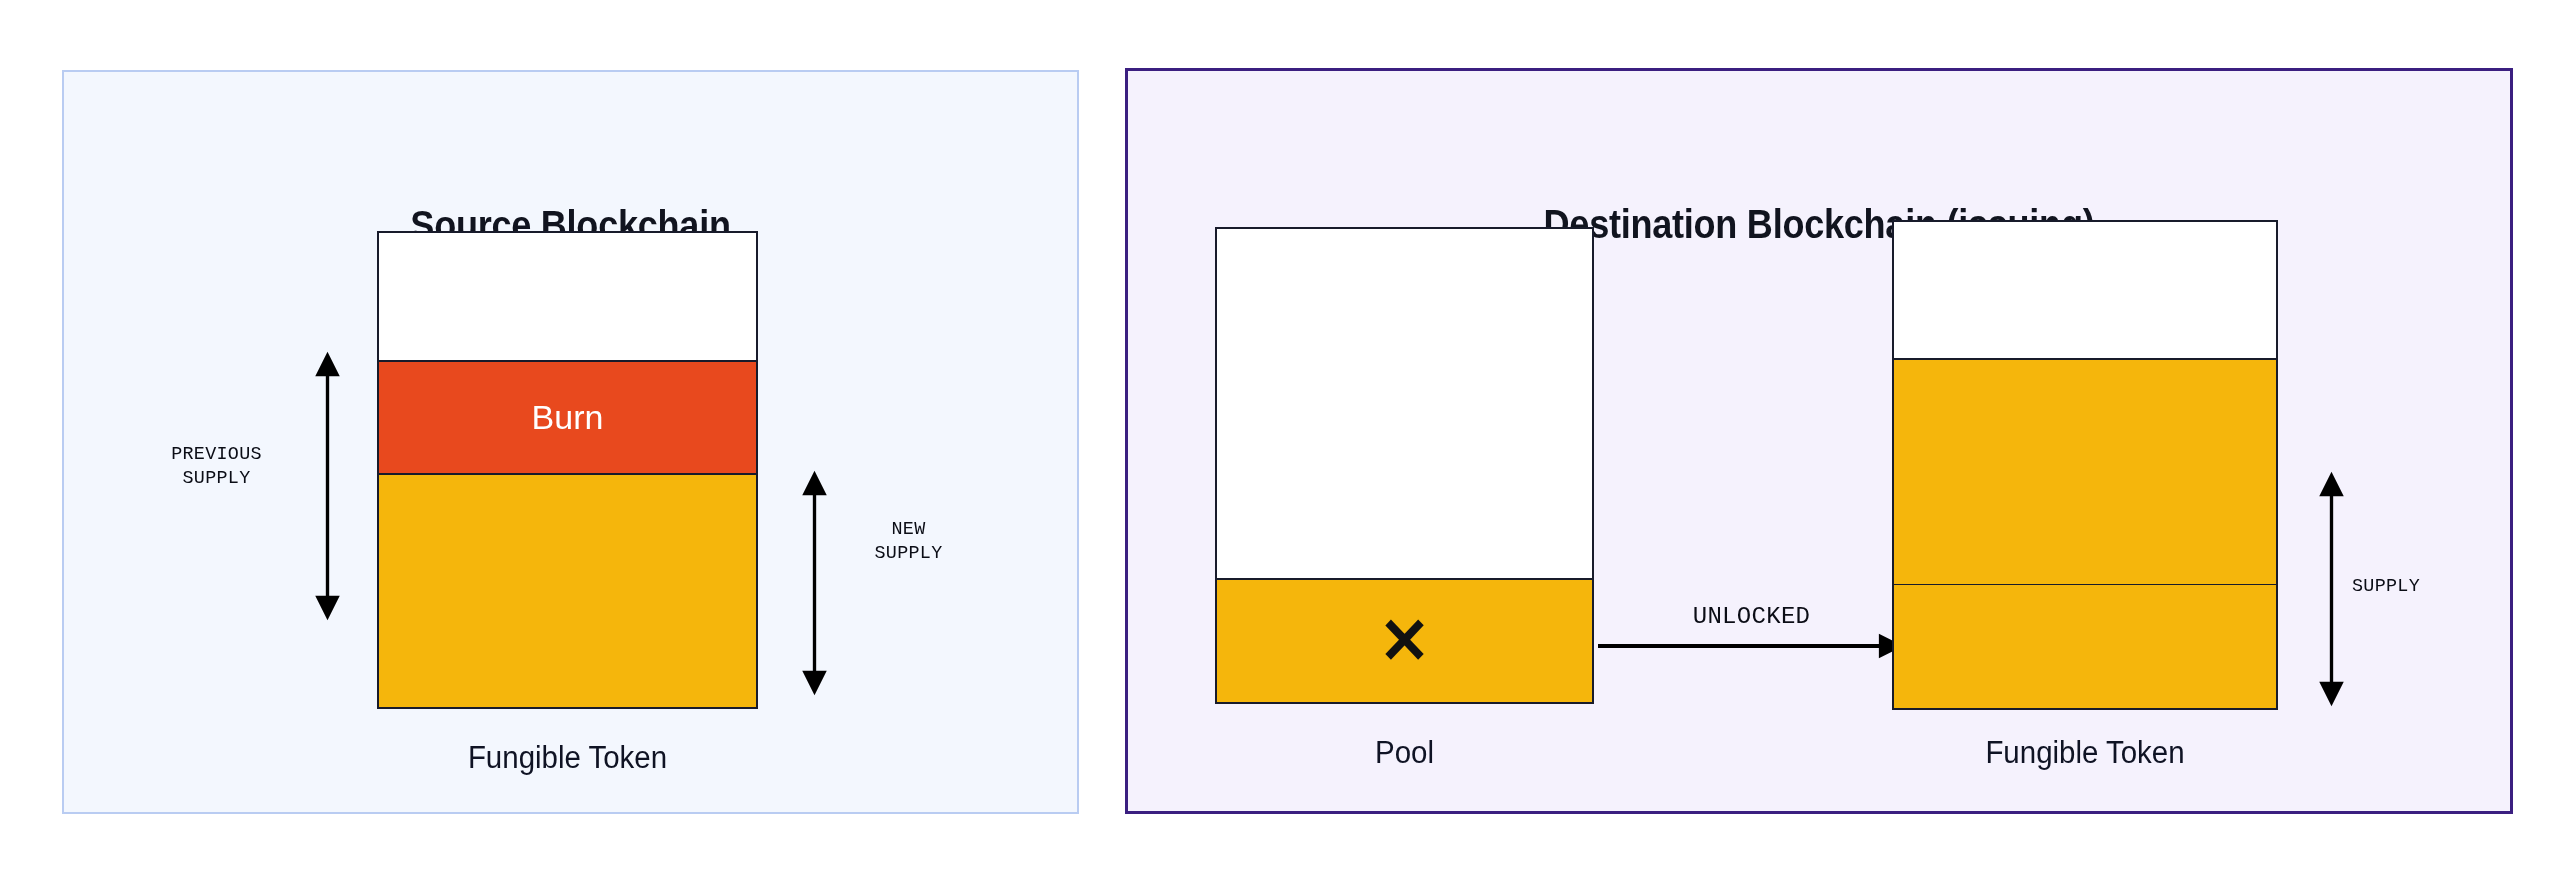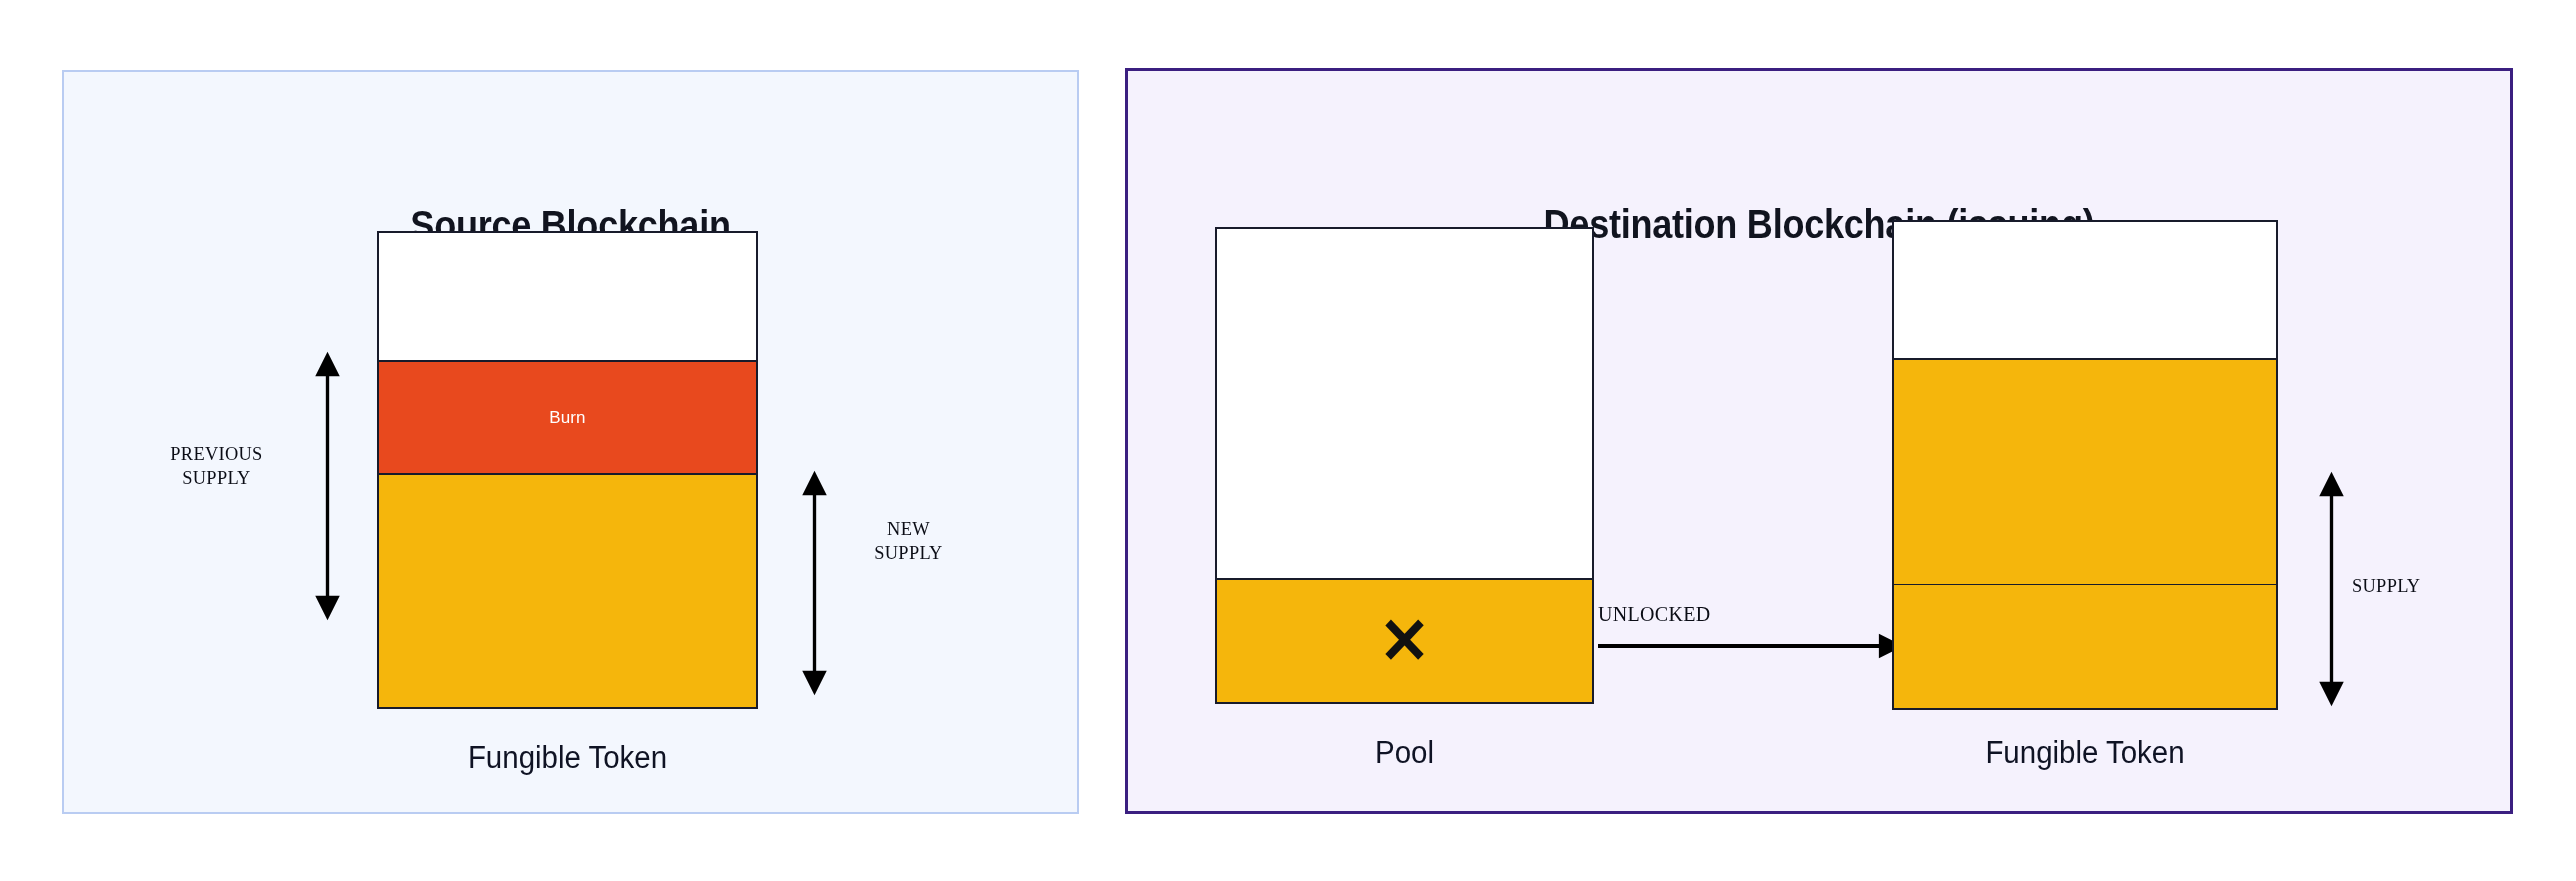--- a/index.html
+++ b/index.html
@@ -80,21 +80,21 @@
     justify-content: center;
   }
   .seg-white  { background: #ffffff; }
   .seg-burn   { background: #e8491e; border-top: 2.8px solid #181b2b; border-bottom: 2.8px solid #181b2b; }
   .seg-yellow { background: #f5b60c; }
   .seg-div-top { border-top: 2.8px solid #181b2b; }
   .seg-rule-top { border-top: 1.7px solid #181b2b; }
 
   .seg-label {
     font-family: "Liberation Sans", sans-serif;
-    font-size: 17px;
+    font-size: 34px;
     color: #ffffff;
     letter-spacing: 0.1px;
   }
   .x-mark {
     font-family: "Liberation Sans", sans-serif;
     font-size: 61px;
     font-weight: 700;
     line-height: 1;
     color: #111111;
     transform: scaleY(1.05);
@@ -113,40 +113,40 @@
   }
 
   
   .measure {
     position: absolute;
   }
   .measure svg { display: block; }
 
   .measure-label {
     position: absolute;
-    font-family: Liberation Serif, serif;
+    font-family: Liberation Mono, monospace;
     font-size: 18.4px;
     line-height: 1.28;
     letter-spacing: 0.3px;
     color: #0b0d16;
     text-align: center;
     white-space: pre-line;
   }
 
   
   .flow-arrow { position: absolute; }
   .flow-arrow svg { display: block; }
   .flow-label {
     position: absolute;
-    font-family: Liberation Serif, serif;
-    font-size: 20px;
+    font-family: Liberation Mono, monospace;
+    font-size: 24px;
     letter-spacing: 0.3px;
     color: #0b0d16;
     white-space: nowrap;
-    text-align: left;
+    text-align: center;
   }
 </style>
 </head>
 <body>
 
 <div class="stage">
 
   <section class="panel panel-source">
 
     <h2 class="panel-title">Source Blockchain</h2>

